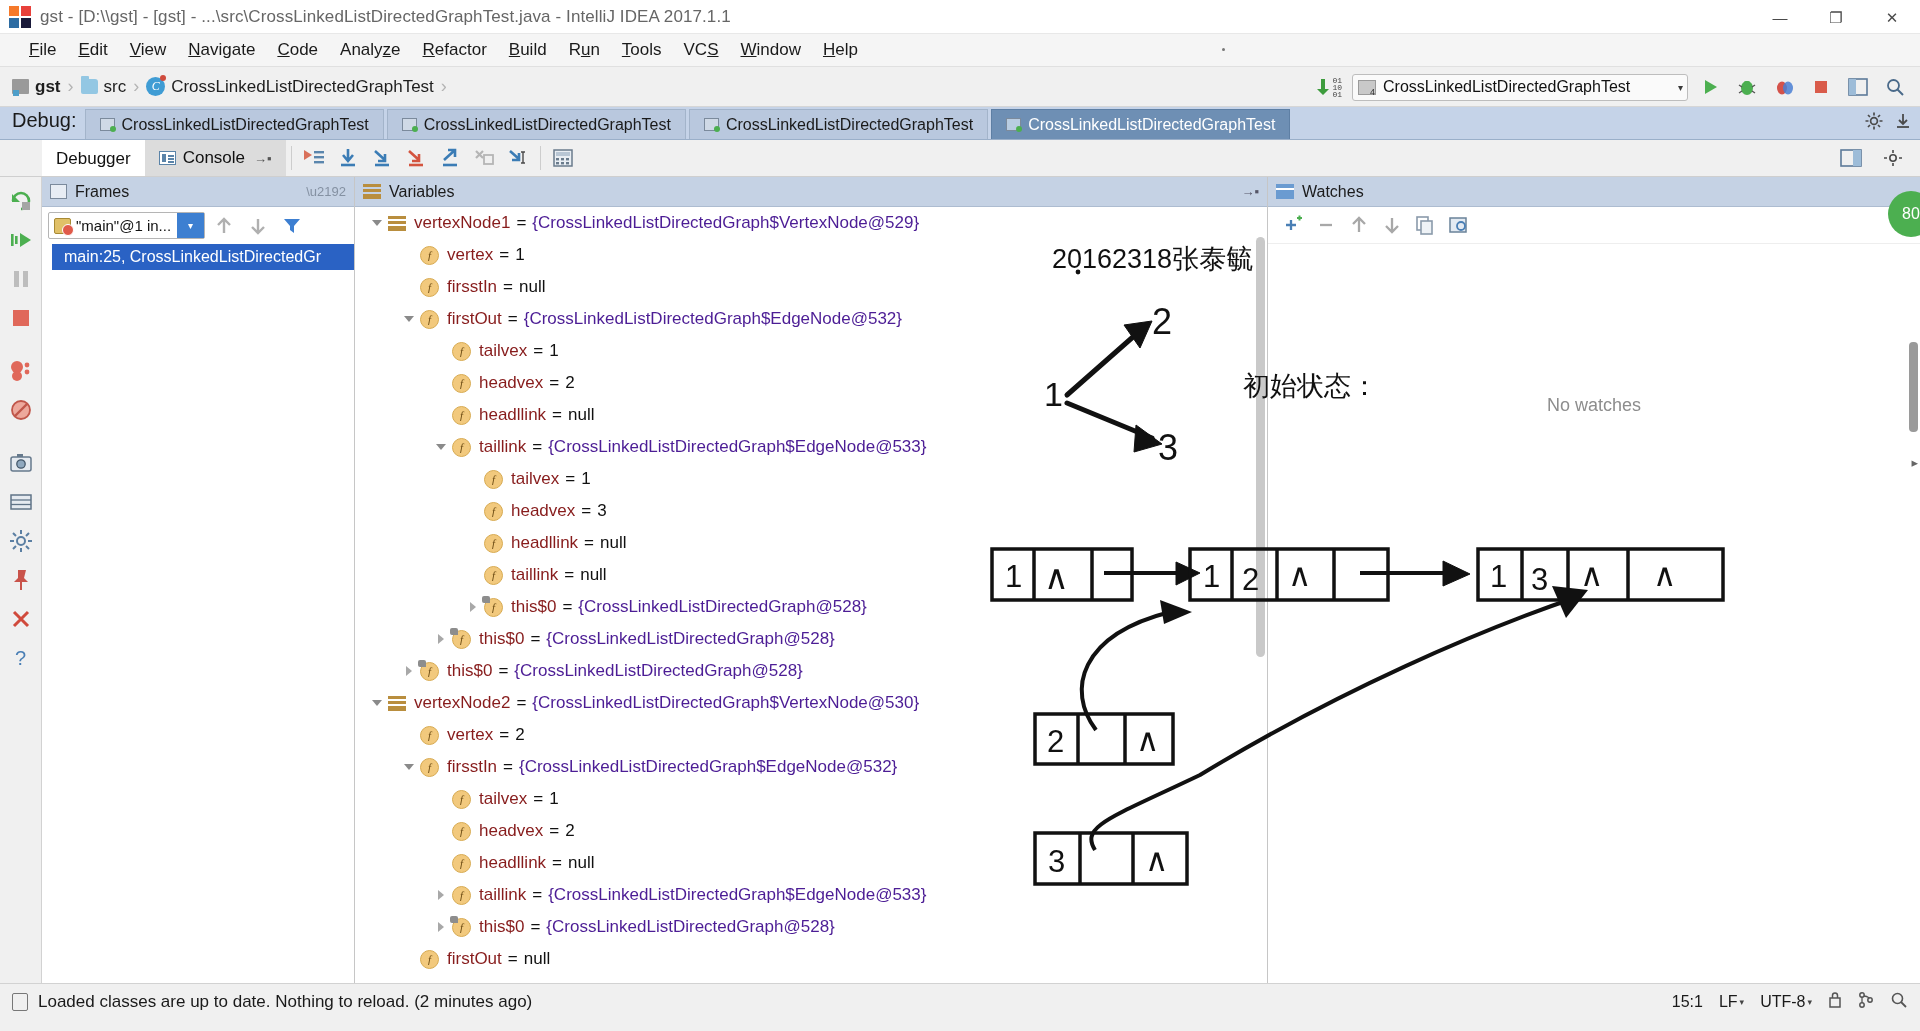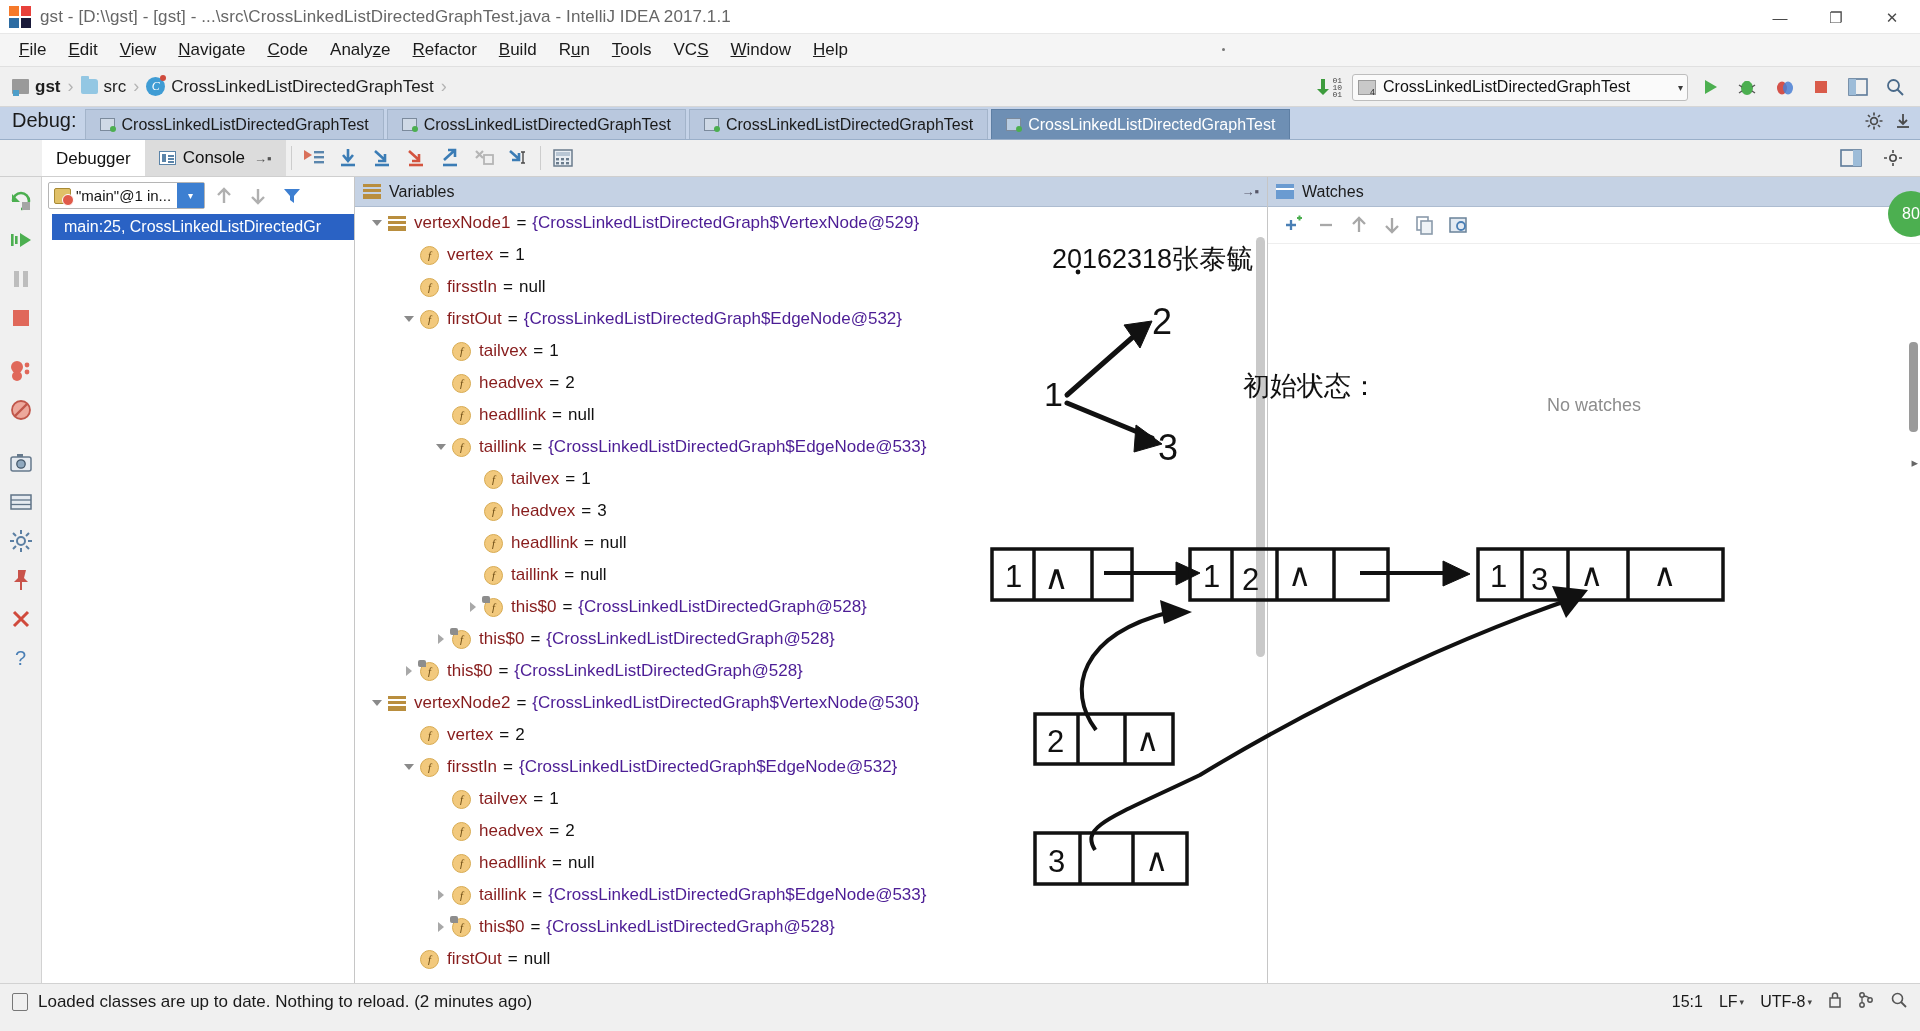--- a/index.html
+++ b/index.html
@@ -22,21 +22,21 @@
   .tb-icon .q1 { left:0; top:0; background:#f5792a; }
   .tb-icon .q2 { right:0; top:0; background:#e8413b; }
   .tb-icon .q3 { left:0; bottom:0; background:#2d6ca2; }
   .tb-icon .q4 { right:0; bottom:0; background:#1a1a3a; }
   .tb-title { font-size:17px; color:#666; letter-spacing:.1px; white-space:nowrap; }
   .win-btns { position:absolute; right:0; top:0; height:34px; display:flex; }
   .win-btn { width:56px; height:34px; display:flex; align-items:center; justify-content:center; color:#4a4a4a; }
   .win-glyph { font-size:15px; line-height:1; }
 
   
-  .menubar { height:33px; background:#f5f5f5; display:flex; align-items:center; padding-left:8px;
+  .menubar { height:33px; background:#f5f5f5; display:flex; align-items:center; padding-left:18px;
              border-bottom:1px solid #e0e0e0; position:relative;text-align:right; }
   .menu-item { padding:3px 11px; font-size:17px; color:#1a1a1a; cursor:default; white-space:nowrap; }
   .menu-item u { text-decoration:underline; }
   .menu-dot { position:absolute; left:1222px; top:14px; width:3px; height:3px; background:#777; border-radius:50%; }
 
   
   .navbar { height:40px; background:#f0f0f0; display:flex; align-items:center;
             border-bottom:1px solid #d6d6d6; padding-left:12px; position:relative; }
   .crumb { display:flex; align-items:center; font-size:17px; color:#1e1e1e; white-space:nowrap; }
   .crumb .sep { color:#b4b4b4; margin:0 7px; font-size:18px; }
@@ -460,20 +460,25 @@
         </svg>
       </div>
       <div class="rail-btn">
         <svg width="22" height="24" viewBox="0 0 22 24">
           <text x="5" y="19" font-family="Liberation Sans" font-size="20" fill="#4a7fb5">?</text>
         </svg>
       </div>
     </div>
 
     <div class="frames-pane">
+      <div class="pane-head">
+        <span class="ph-ico"></span>
+        <span>Frames</span>
+        <span style="margin-left:auto; color:#44506080; font-size:13px;">\u2192</span>
+      </div>
       <div class="frames-toolbar">
         <div class="thread-combo">
           <span class="thread-ico"></span>
           <span>"main"@1 in...</span>
           <span class="combo-caret">▾</span>
         </div>
         <span class="wicon">
           <svg width="18" height="20" viewBox="0 0 18 20">
               <path d="M9 3 L9 17 M3 9 L9 3 L15 9" stroke="#b0b0b0" stroke-width="2.4" fill="none"></path>
             </svg>

